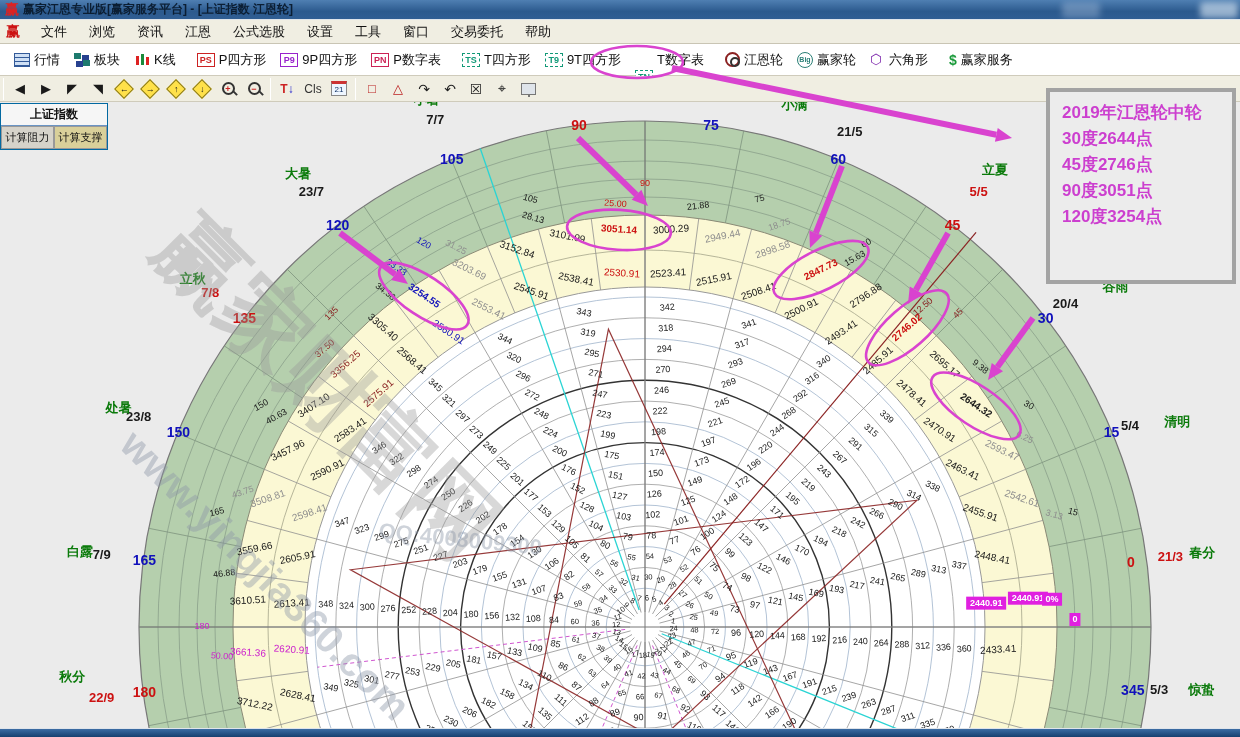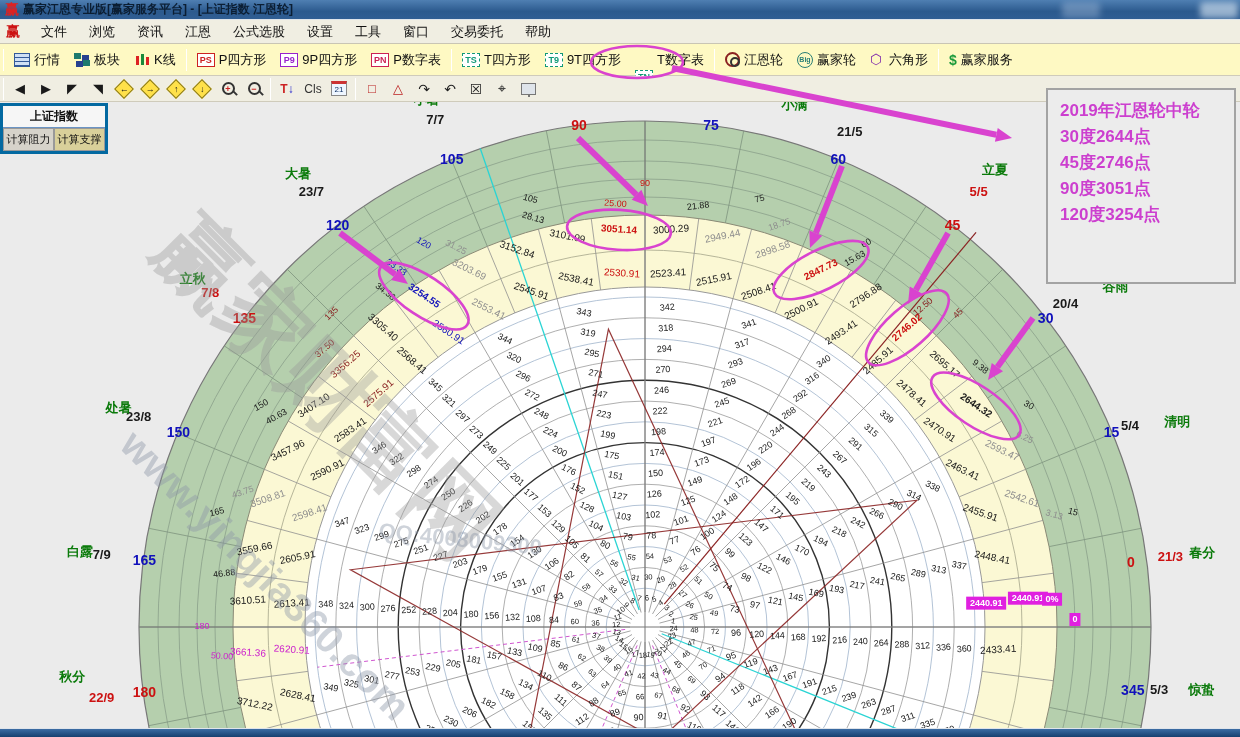--- a/index.html
+++ b/index.html
@@ -15,21 +15,21 @@
   .winbtn-smudge { position:absolute; top:2px; width:38px; height:16px; border-radius:4px;
     background:rgba(190,210,235,.35); filter:blur(3px); }
 
   
   #menubar { position:absolute; left:0; top:20px; width:1240px; height:24px; background:#f0eee2;
     border-bottom:1px solid #c9c5b4; display:flex; align-items:center; }
   #menubar .menu-logo { color:#c11; font-weight:bold; font-size:14px; padding:0 10px 0 6px; }
   .menu-item { font-size:13px; color:#111; padding:3px 11px; cursor:default; }
 
   
-  #toolbar-main { position:absolute; left:0; top:44px; width:1240px; height:32px; background:#fef9c3;
+  #toolbar-main { position:absolute; left:0; top:44px; width:1240px; height:32px; background:#ffffff;
     border-bottom:1px solid #cfcbbb; display:flex; align-items:center; }
   .tb-item { display:flex; align-items:center; gap:4px; padding:3px 7px; font-size:13px; color:#111; }
   .tb-sep { width:1px; height:22px; background:#bdb9a8; border-right:1px solid #fff; margin:0 3px; }
   .icon-grid { width:16px; height:14px; border:1px solid #335a99; background:
     repeating-linear-gradient(#cfe0f5 0 3px,#335a99 3px 4px); }
   .icon-blocks { width:16px; height:14px; position:relative; }
   .icon-blocks i { position:absolute; width:7px; height:6px; background:#1d7a6e; }
   .icon-blocks i:nth-child(2){ left:8px; top:2px; background:#27418f; }
   .icon-blocks i:nth-child(3){ top:8px; left:2px; background:#27418f; }
   .icon-blocks i:nth-child(4){ top:7px; left:9px; background:#1d7a6e; }
@@ -68,33 +68,33 @@
     font-size:8px; color:#136; display:flex; align-items:center; justify-content:center; }
   .shape-red { color:#b22; font-size:13px; }
   .proj { width:15px; height:12px; border:1px solid #777; background:#dfe4ea; position:relative; }
   .proj::after { content:""; position:absolute; left:6px; bottom:-3px; width:2px; height:3px; background:#777; }
 
   
   #chart { position:absolute; left:0; top:102px; width:1240px; height:626px; background:#ebebeb; }
   #wheel-svg { position:absolute; left:0; top:0; }
 
   
-  #info-panel { position:absolute; left:0; top:103px; width:108px; border:3px solid #0369a1; background:#fde047; }
+  #info-panel { position:absolute; left:0; top:103px; width:108px; border:1px solid #0369a1; background:#fde047; }
   #info-panel .hdr { background:#f6f6f6; text-align:center; font-size:12px; font-weight:bold; color:#111;
     border-bottom:1px solid #6a94c4; padding:2px 0; }
   .info-row { font-size:11px; font-weight:bold; color:#c000c0; padding:3px 1px 3px 2px;
     border-bottom:1px solid #8fb8dc; white-space:nowrap; overflow:hidden; }
   #info-panel .btns { display:flex; }
   #info-panel .btns div { flex:1; font-size:11px; text-align:center; padding:3px 0; color:#111;
     background:#d6d3ca; border:1px solid #999; cursor:default; }
   #info-panel .btns div.active { background:#d9d09a; }
 
   
   #anno-box { position:absolute; left:1046px; top:88px; width:190px; height:196px; background:#ececec;
-    border:2px solid #a3a3a3; padding:8px 6px 0 12px; z-index:30; }
+    border:4px solid #a3a3a3; padding:8px 6px 0 12px; z-index:30; }
   #anno-box div { color:#cc3fcf; font-size:17px; font-weight:bold; line-height:26px; white-space:nowrap; }
 
   
   #overlay { position:absolute; left:0; top:0; width:1240px; height:737px; pointer-events:none; z-index:40; }
 
   
   #bottombar { position:absolute; left:0; top:728px; width:1240px; height:9px;
     background:linear-gradient(#3b6ca3,#16406f); border-top:1px solid #dfe4ea; }
 
   .watermark-big { fill:#9a9a9a; opacity:.38; font-weight:bold; }

